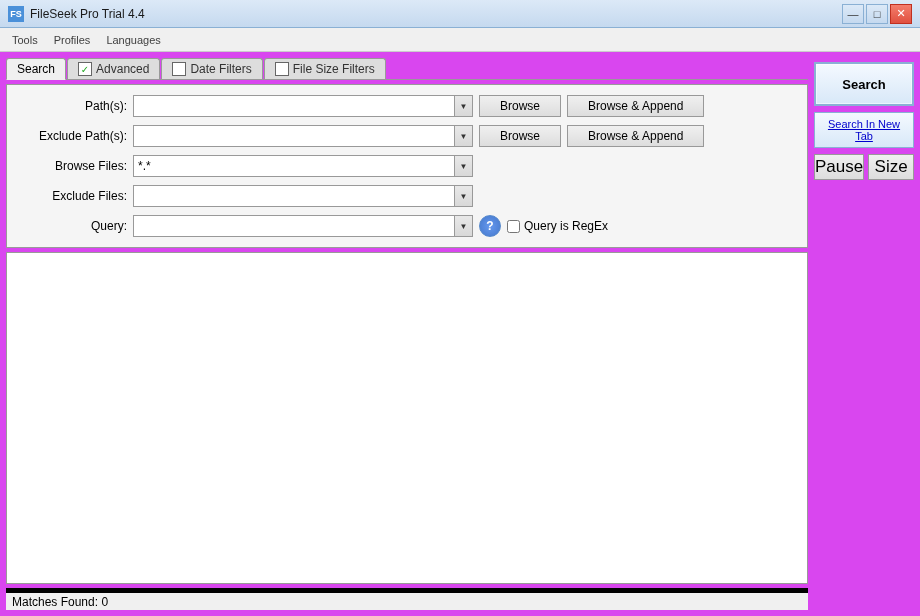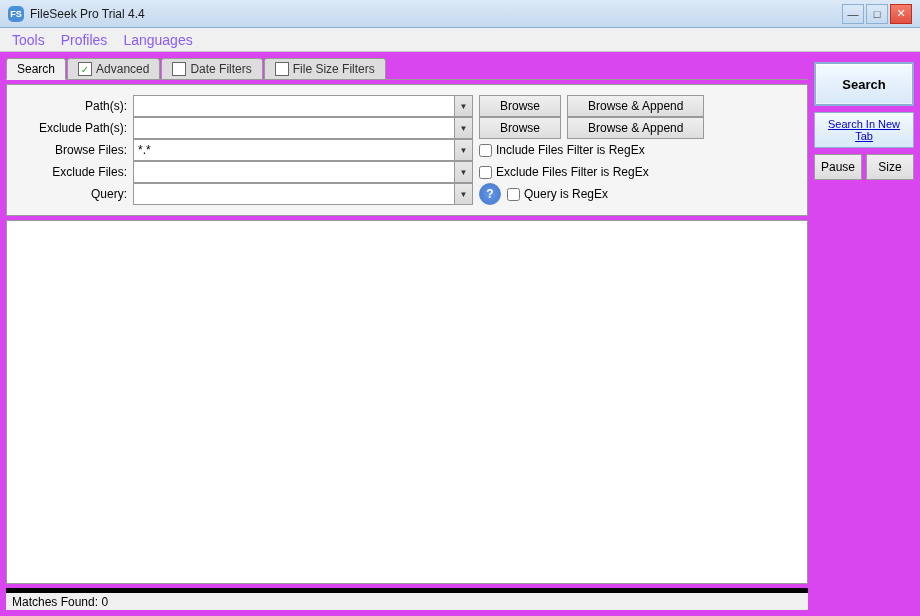--- a/index.html
+++ b/index.html
@@ -20,21 +20,21 @@
       align-items: center;
       padding: 0 8px;
       border-bottom: 1px solid #8ab0d4;
       user-select: none;
     }
     .title-bar-icon {
       width: 16px;
       height: 16px;
       margin-right: 6px;
       background: #4a90d9;
-      border-radius: 5px;
+      border-radius: 0;
       display: flex; align-items: center; justify-content: center;
       color: white; font-size: 9px; font-weight: bold;
     }
     .title-bar-text {
       flex: 1;
       font-size: 12px;
       color: #1a1a1a;
     }
     .title-bar-buttons {
       display: flex;
@@ -57,22 +57,22 @@
       background: #f0f0f0;
       height: 24px;
       display: flex;
       align-items: center;
       padding: 0 4px;
       border-bottom: 1px solid #ccc;
     }
     .menu-item {
       padding: 2px 8px;
       cursor: pointer;
-      font-size: 14px;
-      color: #8b5cf6;
+      font-size: 11px;
+      color: #404040;
       border-radius: 2px;
     }
 
     
     .main-window {
       display: flex;
       flex-direction: row;
       height: calc(616px - 28px - 24px);
       background: #d946ef;
       padding: 6px;
@@ -124,20 +124,21 @@
       color: #22aa22;
     }
 
     
     .search-panel {
       border: 1px solid #999;
       background: #f5f5f5;
       padding: 10px;
       display: flex;
       flex-direction: column;
+      gap: 8px;
     }
 
     .form-row {
       display: flex;
       align-items: center;
       gap: 6px;
     }
     .form-label {
       width: 110px;
       text-align: right;
@@ -264,21 +265,21 @@
     .btn-row {
       display: flex;
       gap: 4px;
     }
     .btn-pause, .btn-stop {
       flex: 1;
       height: 26px;
       border: 1px solid #999;
       background: linear-gradient(to bottom, #f0f0f0, #ddd);
       cursor: pointer;
-      font-size: 12px;
+      font-size: 17px;
       color: #000;
     }
   </style>
 </head>
 <body>
 
 <div class="title-bar">
   <div class="title-bar-icon">FS</div>
   <span class="title-bar-text">FileSeek Pro Trial 4.4</span>
   <div class="title-bar-buttons">
@@ -337,36 +338,28 @@
         <button class="btn-browse">Browse</button>
         <button class="btn-browse">Browse &amp; Append</button>
       </div>
 
       <div class="form-row">
         <label class="form-label">Browse Files:</label>
         <div class="form-input-combo">
           <input type="text" class="combo-input" value="*.*" style="">
           <div class="combo-arrow">▼</div>
         </div>
-        <label class="checkbox-label">
-          <input type="checkbox" style="">
-          <span>Include Files Filter is RegEx</span>
-        </label>
       </div>
 
       <div class="form-row">
         <label class="form-label">Exclude Files:</label>
         <div class="form-input-combo">
           <input type="text" class="combo-input" value="" style="">
           <div class="combo-arrow">▼</div>
         </div>
-        <label class="checkbox-label">
-          <input type="checkbox" style="">
-          <span>Exclude Files Filter is RegEx</span>
-        </label>
       </div>
 
       <div class="form-row">
         <label class="form-label">Query:</label>
         <div class="form-input-combo">
           <input type="text" class="combo-input" value="" style="">
           <div class="combo-arrow">▼</div>
         </div>
         <button class="query-help-btn">?</button>
         <label class="checkbox-label">

